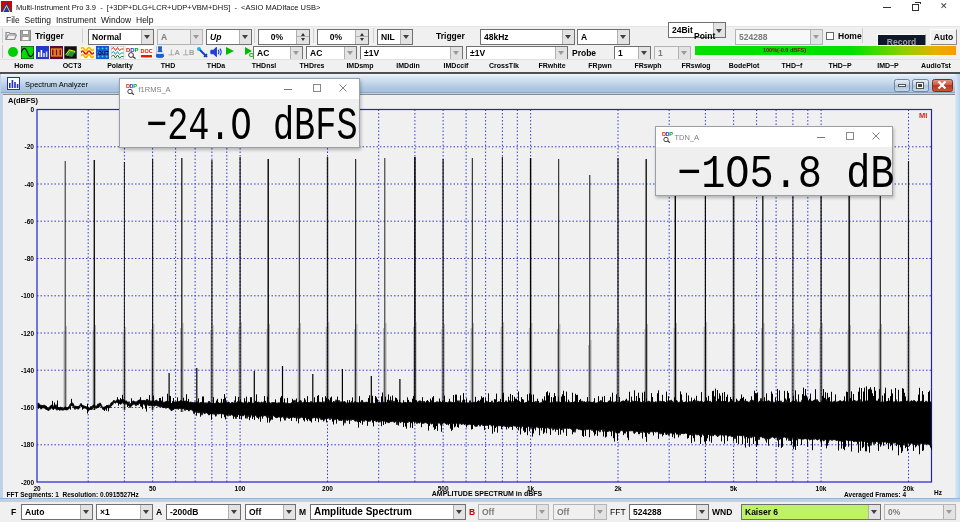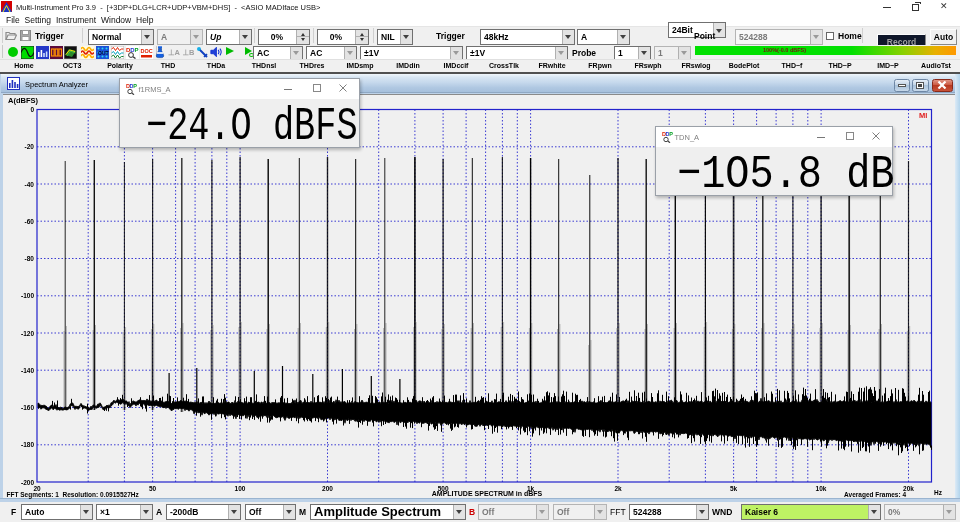--- a/index.html
+++ b/index.html
@@ -380,21 +380,21 @@
     <span style="position:absolute;right:0;top:0;bottom:0;width:12px;background:#e3e3e3;border-left:1px solid #b0b0b0;"></span>
     <span style="position:absolute;right:3px;top:50%;margin-top:-1.5px;width:0;height:0;border-left:3.5px solid transparent;border-right:3.5px solid transparent;border-top:4px solid #404040;"></span>
   </div>
 <div style="position:absolute;left:245px;top:504px;width:51px;height:15.5px;background:#fff;border:1px solid #707070;">
     <span style="position:absolute;left:3px;top:50%;transform:translateY(-54%);font-size:8.5px;font-weight:700;color:#000;white-space:nowrap;">Off</span>
     <span style="position:absolute;right:0;top:0;bottom:0;width:12px;background:#e3e3e3;border-left:1px solid #b0b0b0;"></span>
     <span style="position:absolute;right:3px;top:50%;margin-top:-1.5px;width:0;height:0;border-left:3.5px solid transparent;border-right:3.5px solid transparent;border-top:4px solid #404040;"></span>
   </div>
 <span style="position:absolute;left:299px;top:507px;font-size:8.5px;font-weight:700;color:#000;white-space:nowrap;">M</span>
 <div style="position:absolute;left:310px;top:504px;width:156px;height:15.5px;background:#fff;border:1px solid #707070;">
-    <span style="position:absolute;left:3px;top:50%;transform:translateY(-54%);font-size:13px;font-weight:700;color:#000;white-space:nowrap;">Amplitude Spectrum</span>
+    <span style="position:absolute;left:3px;top:50%;transform:translateY(-54%);font-size:10px;font-weight:700;color:#000;white-space:nowrap;">Amplitude Spectrum</span>
     <span style="position:absolute;right:0;top:0;bottom:0;width:12px;background:#e3e3e3;border-left:1px solid #b0b0b0;"></span>
     <span style="position:absolute;right:3px;top:50%;margin-top:-1.5px;width:0;height:0;border-left:3.5px solid transparent;border-right:3.5px solid transparent;border-top:4px solid #404040;"></span>
   </div>
 <span style="position:absolute;left:469px;top:507px;font-size:8.5px;font-weight:700;color:#cc0000;white-space:nowrap;">B</span>
 <div style="position:absolute;left:478px;top:504px;width:71px;height:15.5px;background:#f0f0f0;border:1px solid #b4b4b4;">
     <span style="position:absolute;left:3px;top:50%;transform:translateY(-54%);font-size:8.5px;font-weight:700;color:#7a7a7a;white-space:nowrap;">Off</span>
     <span style="position:absolute;right:0;top:0;bottom:0;width:12px;background:#e3e3e3;border-left:1px solid #b0b0b0;"></span>
     <span style="position:absolute;right:3px;top:50%;margin-top:-1.5px;width:0;height:0;border-left:3.5px solid transparent;border-right:3.5px solid transparent;border-top:4px solid #9a9a9a;"></span>
   </div>
 <div style="position:absolute;left:553px;top:504px;width:54px;height:15.5px;background:#f0f0f0;border:1px solid #b4b4b4;">

